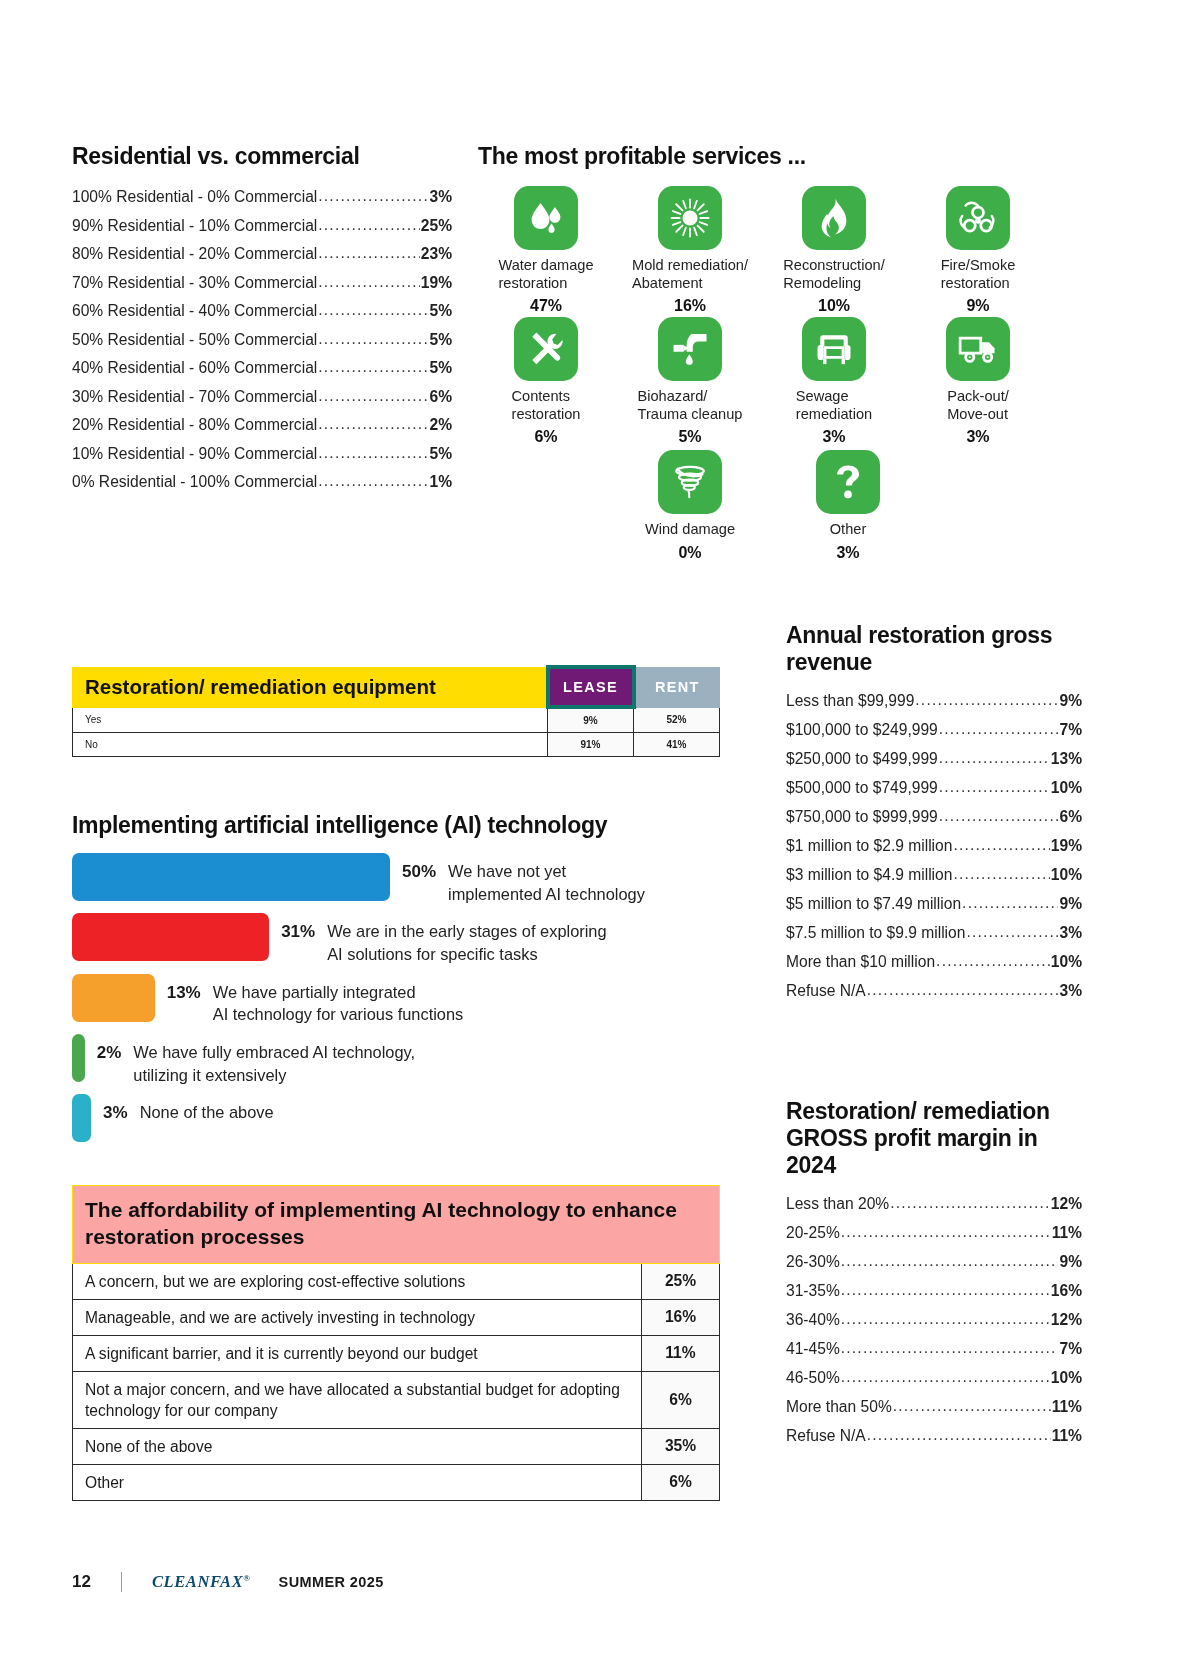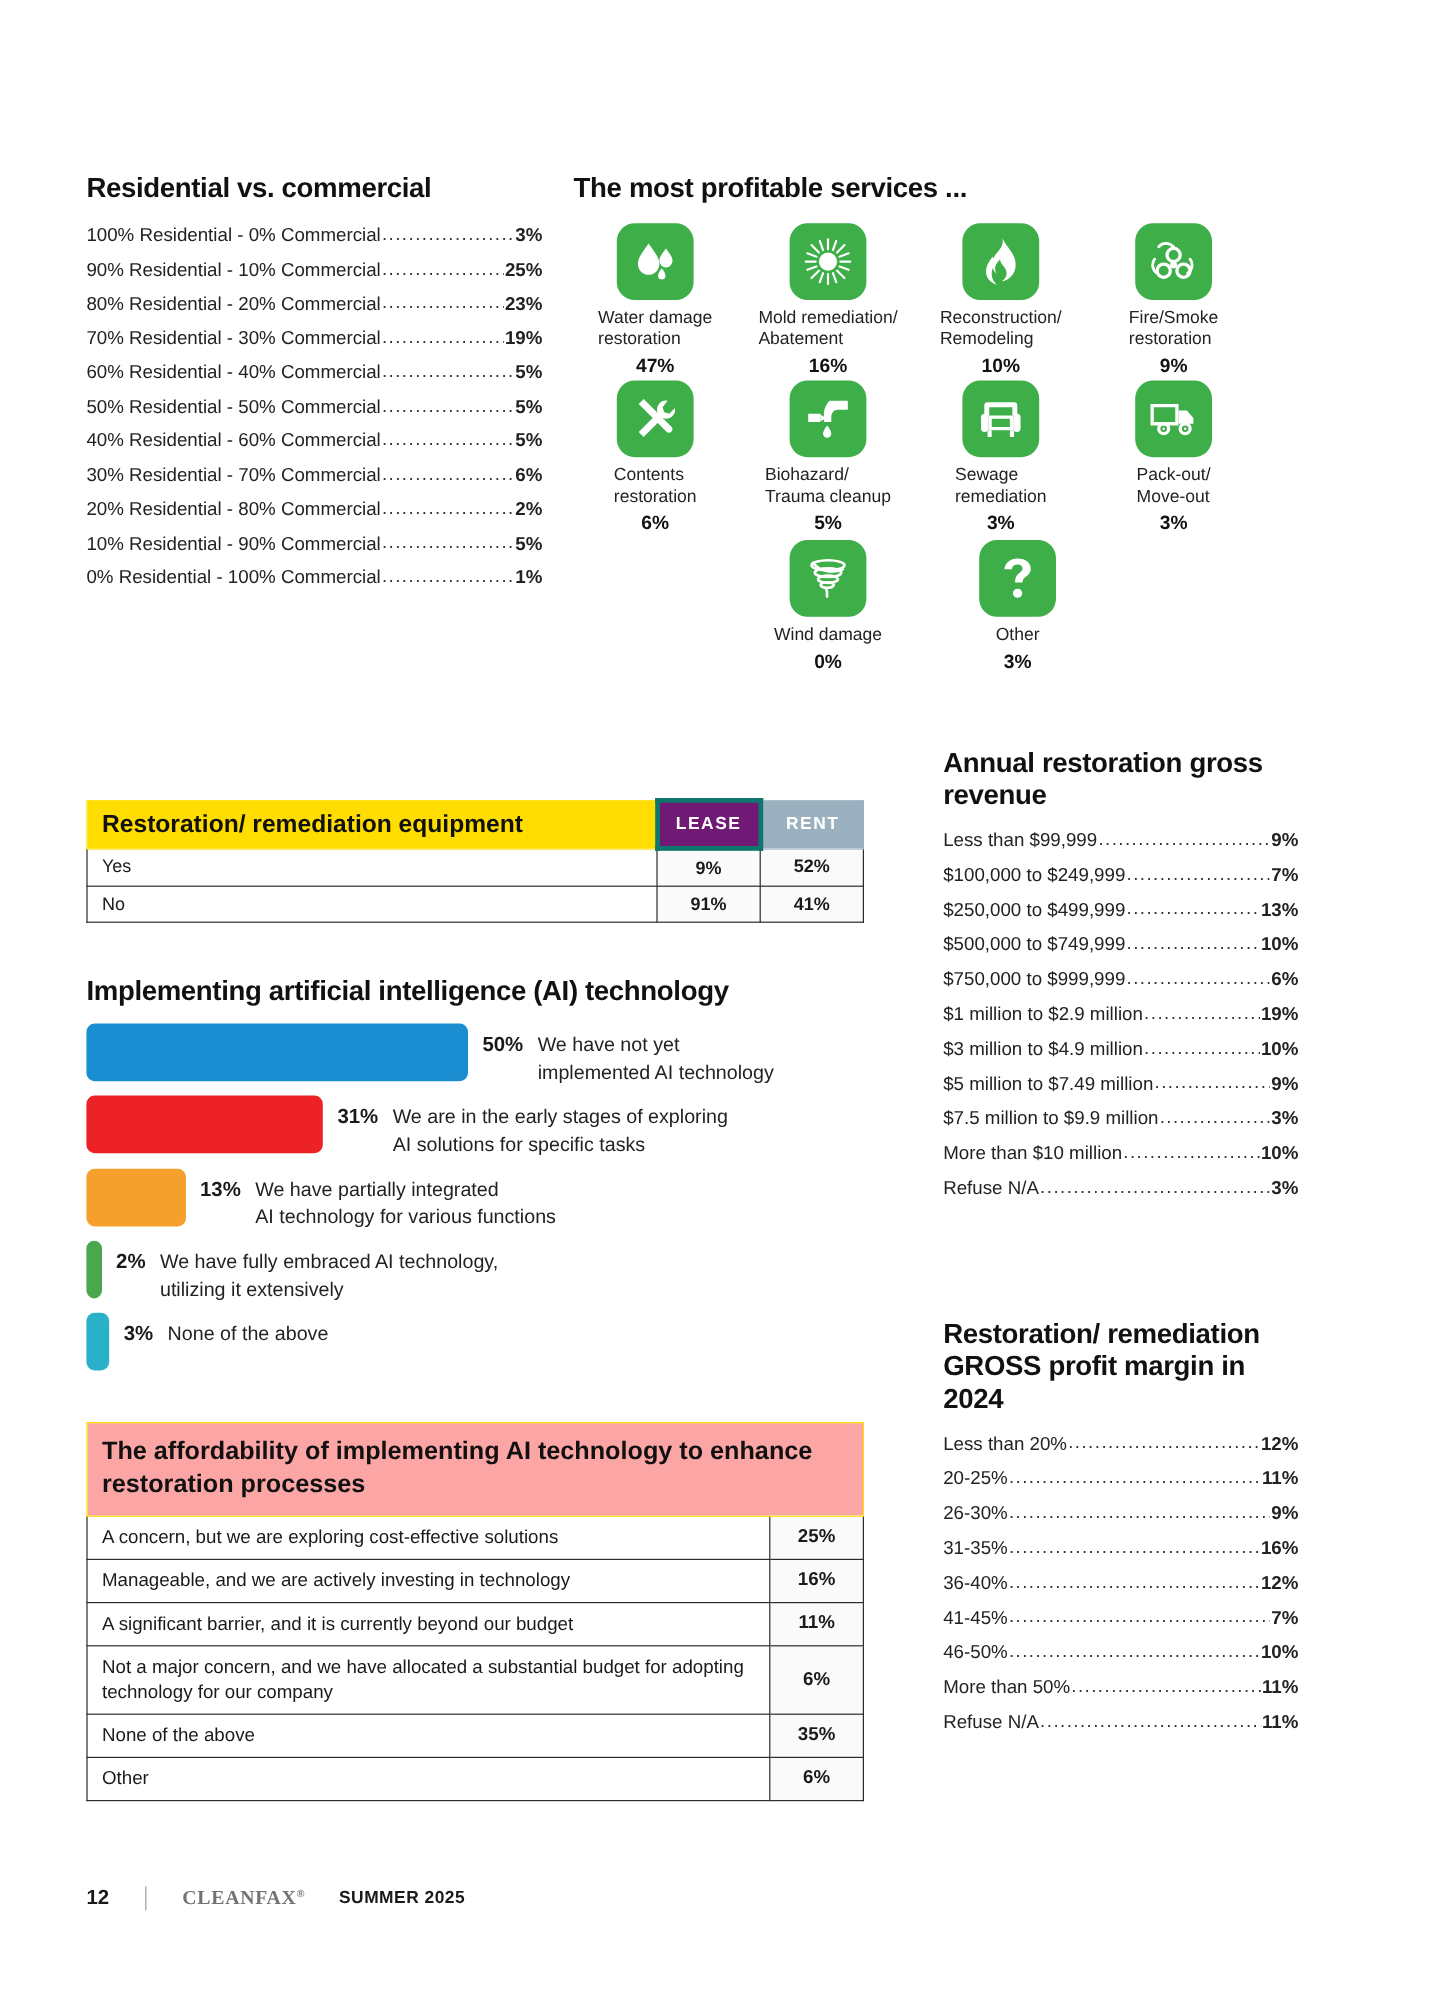--- a/index.html
+++ b/index.html
@@ -73,21 +73,21 @@
   .etbl th.lease {
     background: #701a75; color: #fff; font-size: 14.5px; font-weight: bold;
     letter-spacing: 1.3px; width: 86px; text-align: center; padding: 9px 0;
     border: 4px solid #0f766e;
   }
   .etbl th.rent {
     background: #9bb1c0; color: #fff; font-size: 14.5px; font-weight: bold;
     letter-spacing: 1.3px; width: 86px; text-align: center; padding: 9px 0;
     border: 1px solid #9bb1c0;
   }
-  .etbl td { border: 1px solid #2b2b2b; font-size: 15px; padding: 6px 12px; }
+  .etbl td { border: 1px solid #2b2b2b; font-size: 10px; padding: 6px 12px; }
   .etbl td.lbl { text-align: left; }
   .etbl td.num { text-align: center; font-weight: bold; background: #fafafa; }
 
   
   #aichart { position: absolute; left: 72px; top: 812px; width: 680px; }
   #aichart .sec-title { font-size: 23px; margin-bottom: 14px; }
   .bar-row { display: flex; align-items: flex-start; margin-bottom: 8px; }
   .bar {
     height: 48px; border-radius: 7px; flex: 0 0 auto;
   }
@@ -132,22 +132,22 @@
   #footer {
     position: absolute; left: 72px; top: 1572px;
     display: flex; align-items: center; gap: 12px;
   }
   #footer .pg { font-size: 17px; font-weight: bold; color: #1a1a1a; }
   #footer .rule {
     width: 1px; height: 20px; background: #999; margin: 0 18px;
   }
   #footer .brand {
     font-family: "Liberation Serif", serif;
-    font-weight: bold; font-size: 16.5px;
-    letter-spacing: 0.6px; color: #737373;
+    font-style: italic; font-weight: bold; font-size: 16.5px;
+    letter-spacing: 0.6px; color: #0c4a6e;
   }
   #footer .brand sup { font-size: 9px; vertical-align: super; }
   #footer .issue {
     font-size: 14.5px; font-weight: bold; letter-spacing: 0.4px;
     margin-left: 16px; color: #1a1a1a;
   }
 </style>
 </head>
 <body>
 

